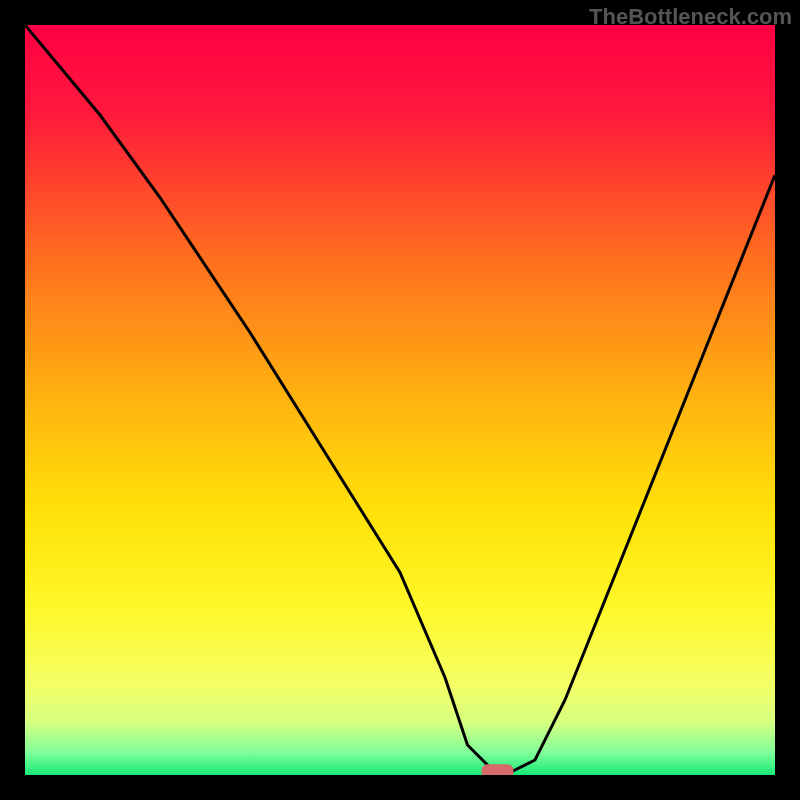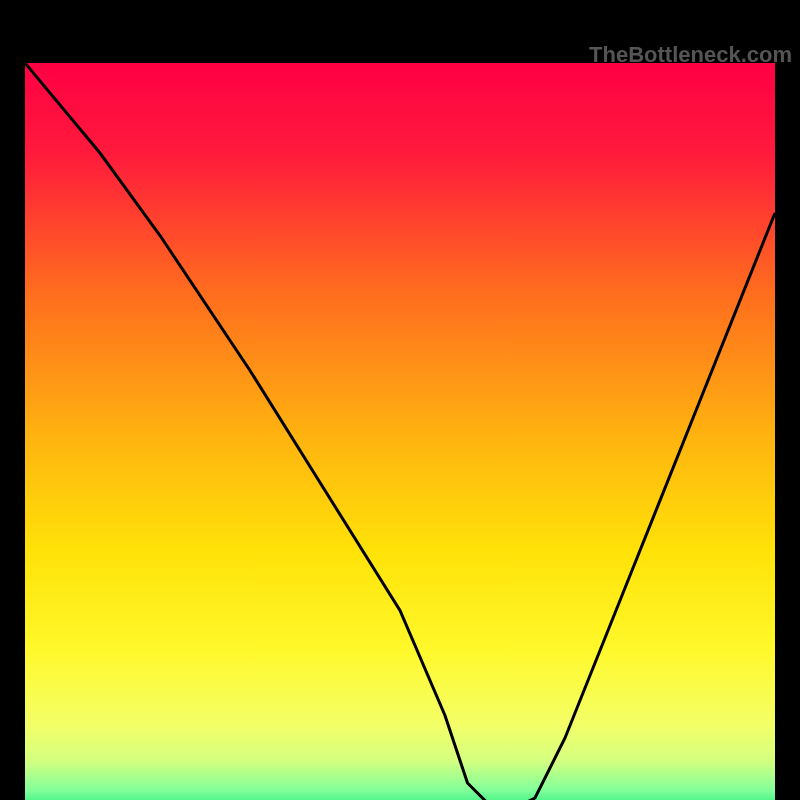--- a/index.html
+++ b/index.html
@@ -8,21 +8,20 @@
     width: 800px;
     height: 800px;
     background: #000;
     overflow: hidden;
   }
   .chart-container {
     position: relative;
     width: 800px;
     height: 576px;
     background: #000;
-    margin-top: 38px;
   }
   .plot-area {
     position: absolute;
     left: 25px;
     top: 25px;
     width: 750px;
     height: 750px;
   }
   .watermark {
     position: absolute;

